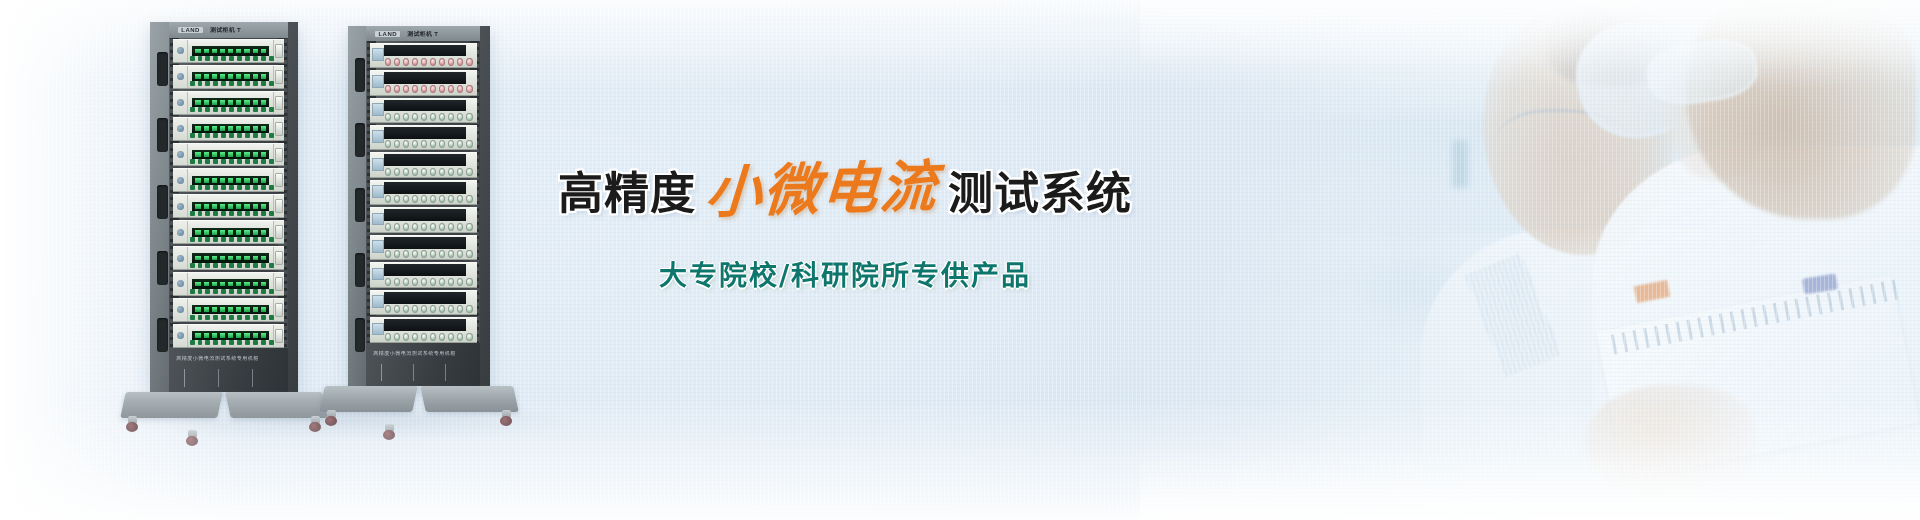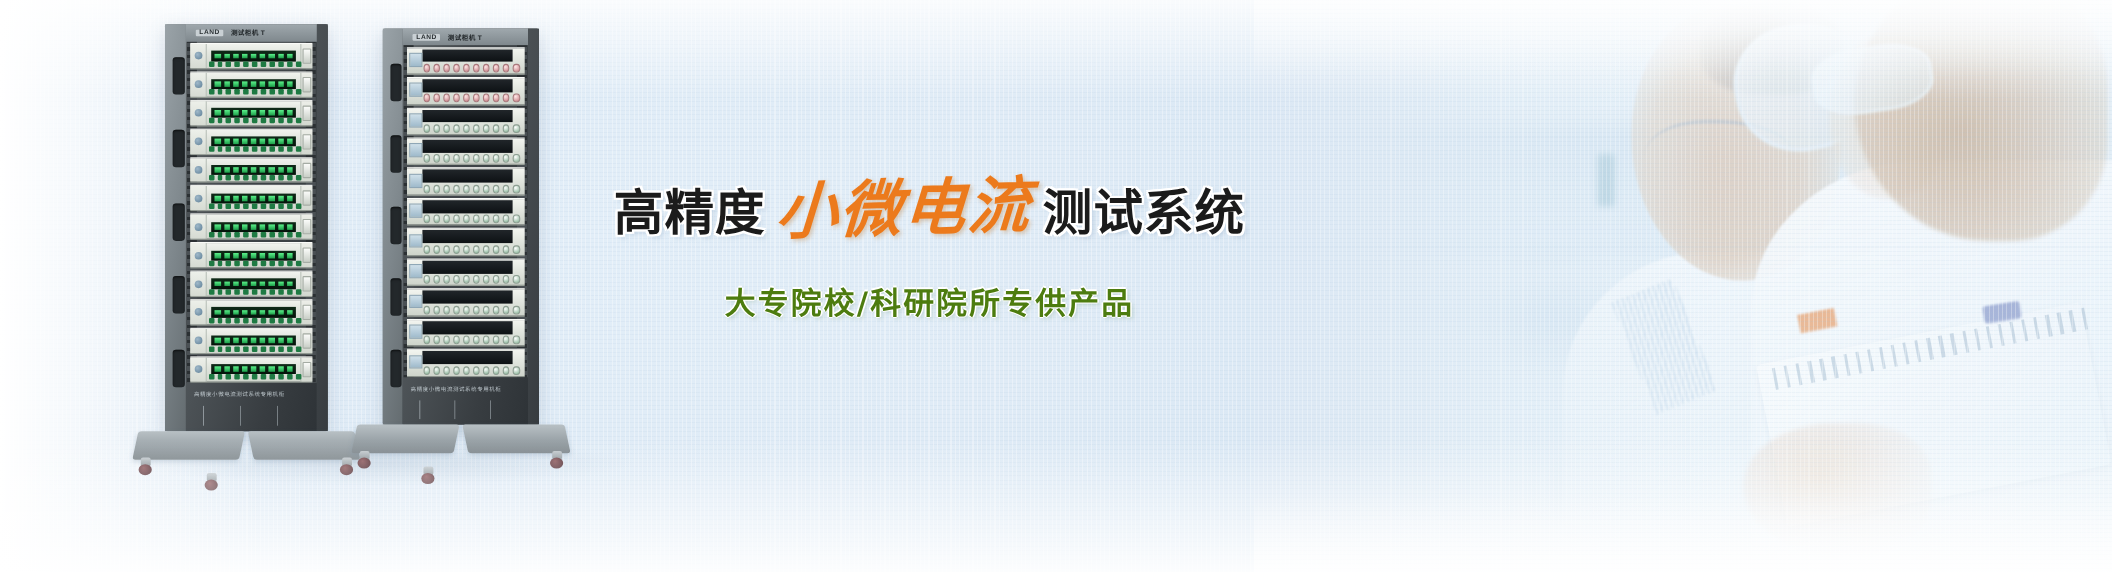--- a/index.html
+++ b/index.html
@@ -409,21 +409,21 @@
     font-size: 15.5px;
     color: #6b7f92;
     letter-spacing: 2.1px;
     white-space: nowrap;
     text-shadow: 0 1px 1px rgba(255,255,255,.9);
   }
   .tagline-cn {
     margin-top: 28px;
     font-size: 28px;
     font-weight: bold;
-    color: #4d7c0f;
+    color: #0f766e;
     letter-spacing: 2px;
     white-space: nowrap;
     font-family: "DejaVu Sans", "Liberation Sans", sans-serif;
     text-shadow:
       1.5px 0 0 #fff, -1.5px 0 0 #fff, 0 1.5px 0 #fff, 0 -1.5px 0 #fff,
       2px 2px 4px rgba(120,160,130,.35);
   }
 </style>
 </head>
 <body>

